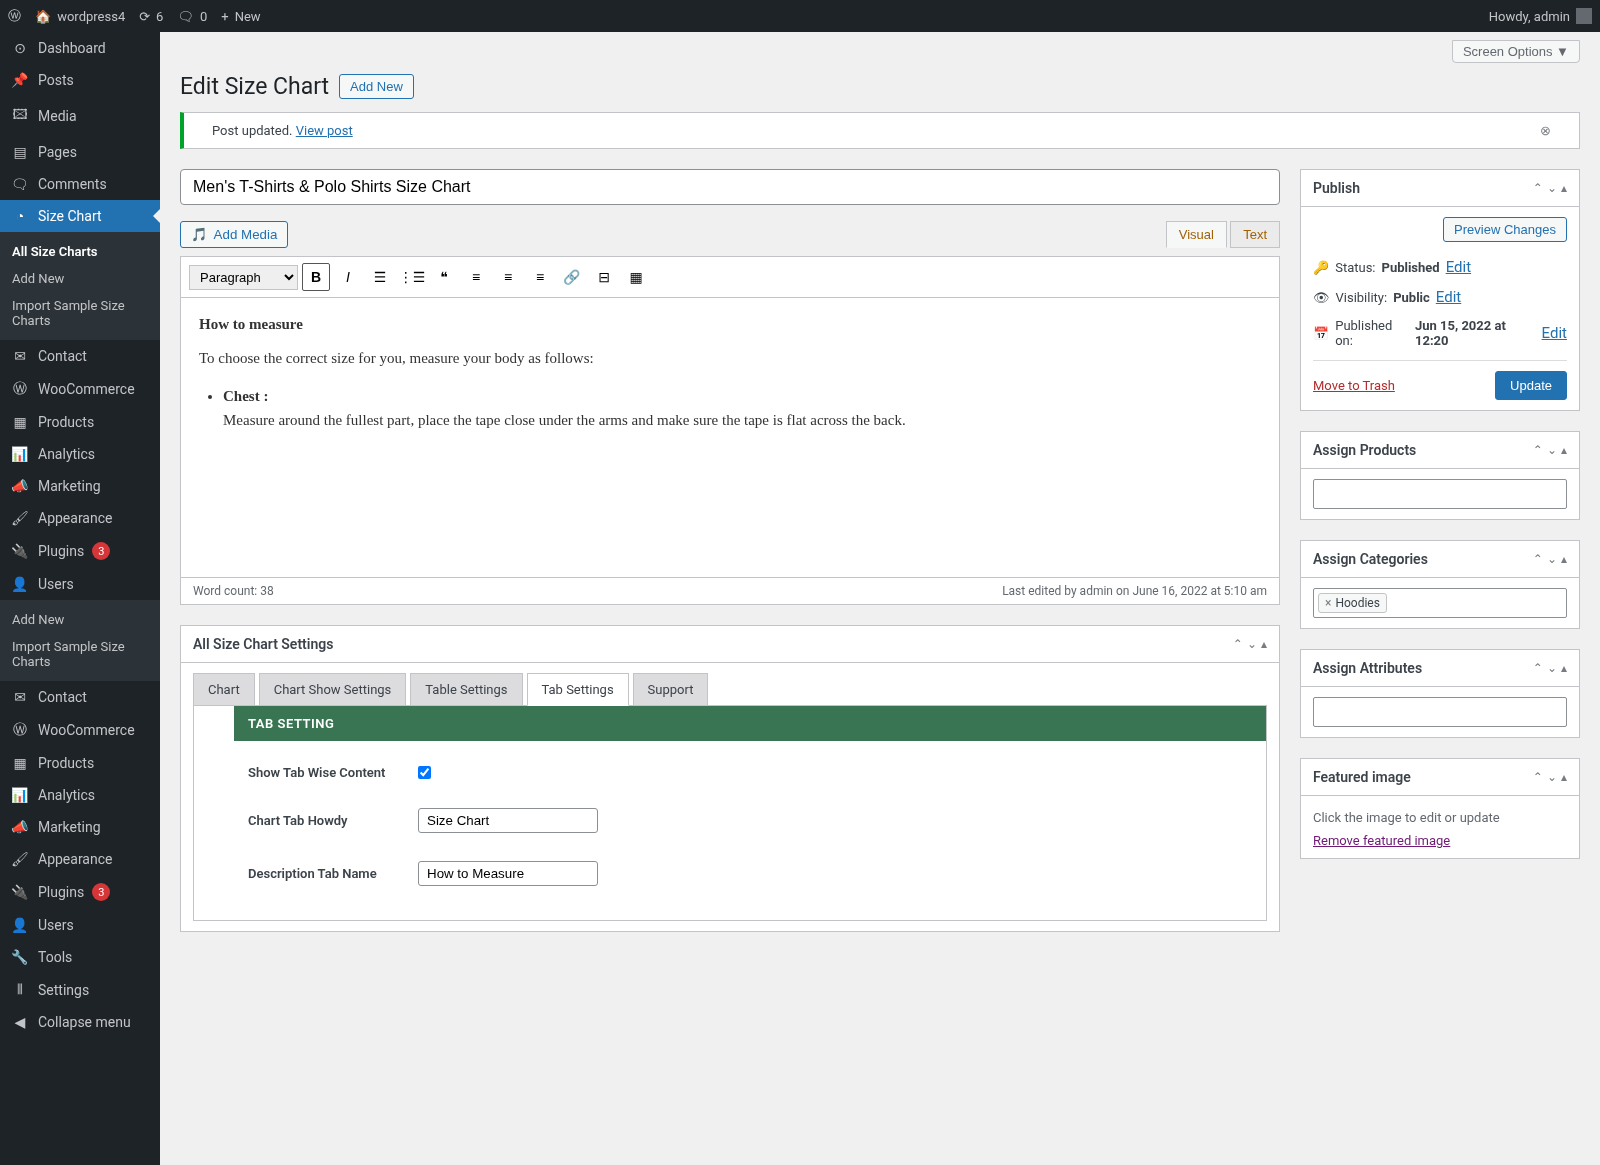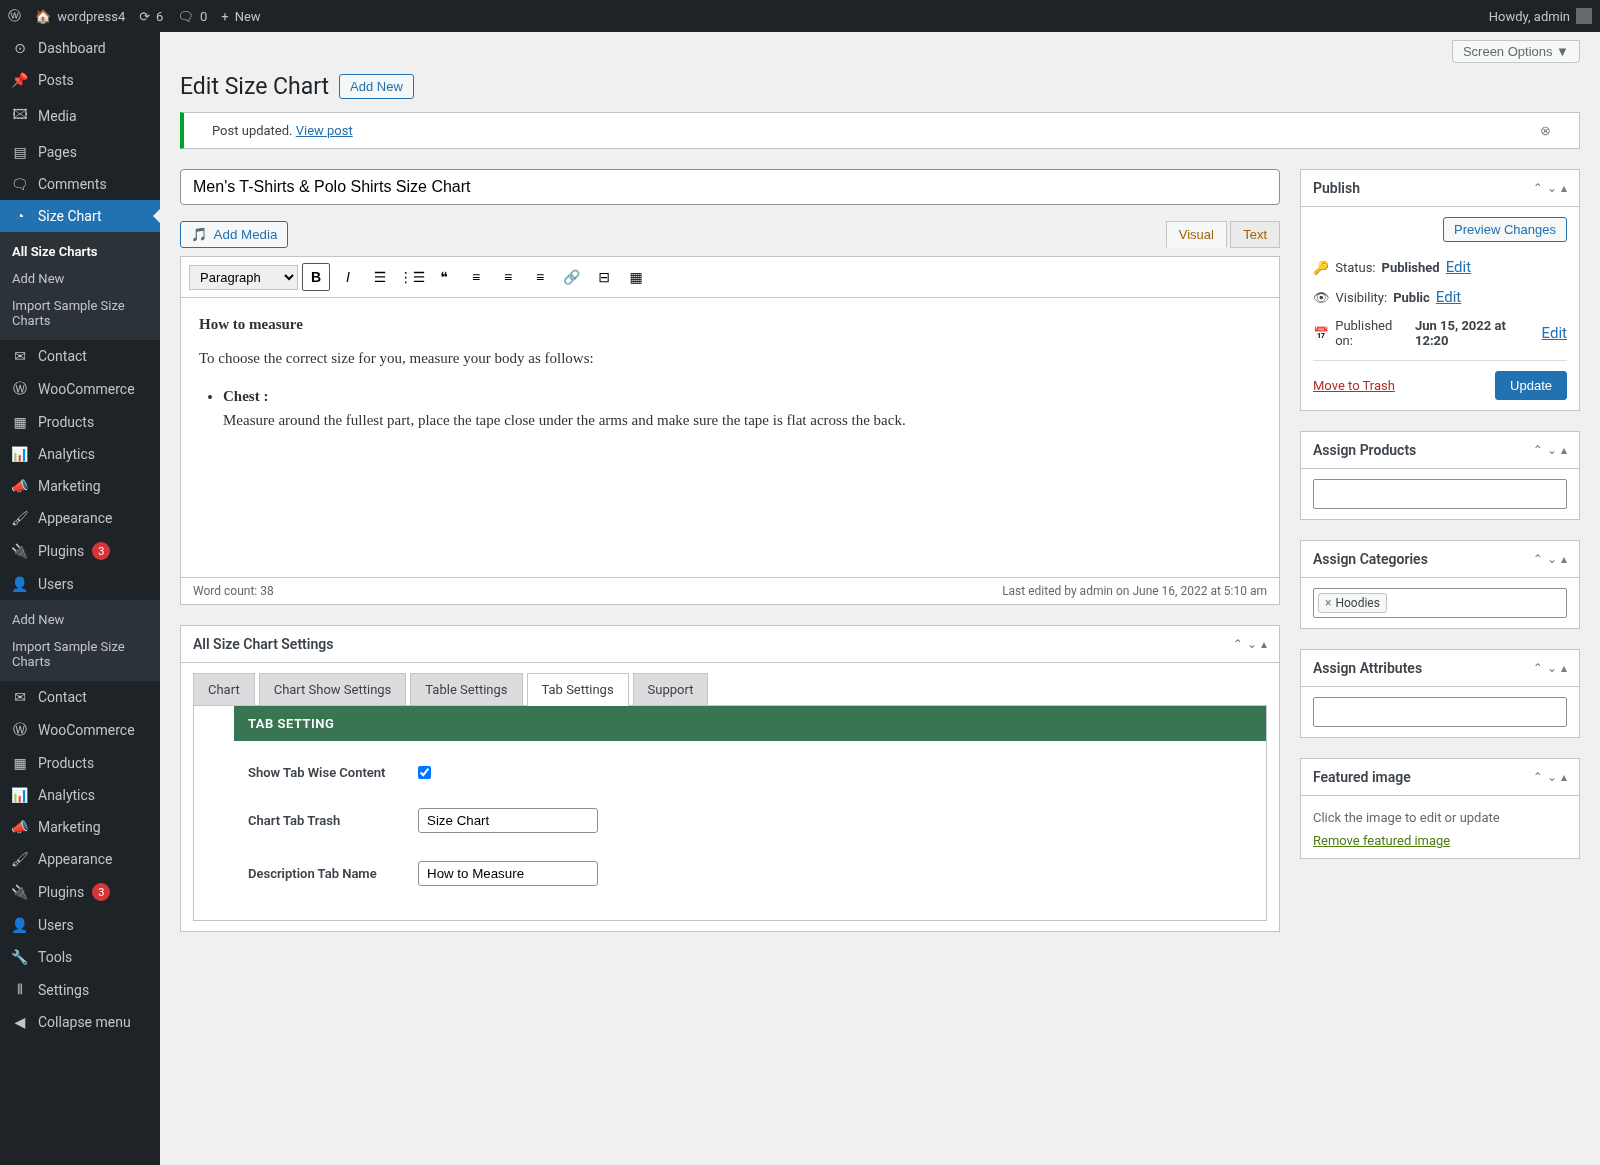--- a/index.html
+++ b/index.html
@@ -86,21 +86,21 @@
 
 .tab-setting-header { background: #3a7553; color: #fff; padding: 10px 14px; font-size: 13px; font-weight: 600; letter-spacing: 0.5px; }
 .form-row { display: flex; align-items: center; padding: 14px 0; }
 .form-row label { width: 170px; font-weight: 600; font-size: 13px; }
 .form-row input[type="text"] { border: 1px solid #8c8f94; padding: 4px 8px; border-radius: 3px; width: 180px; }
 
 .footer { padding: 15px 20px; color: #646970; font-style: italic; display: flex; justify-content: space-between; font-size: 13px; border-top: 1px solid #dcdcde; margin-top: 20px; }
 .footer a { color: #2271b1; text-decoration: underline; }
 
 .dashicon { width: 20px; display: inline-flex; justify-content: center; font-family: sans-serif; font-style: normal; }
-.featured-link { color: #4d7c0f; text-decoration: underline; cursor: pointer; }
+.featured-link { color: #701a75; text-decoration: underline; cursor: pointer; }
 .side-text { color: #646970; font-size: 13px; padding: 4px 0 8px; }
 </style>
 </head>
 <body>
 
 <div class="admin-bar">
   <div class="admin-bar-left">
     <span class="admin-bar-item">ⓦ</span>
     <span class="admin-bar-item">🏠 <span>wordpress4</span></span>
     <span class="admin-bar-item">⟳ <span>6</span></span>
@@ -304,21 +304,21 @@
               <div class="settings-tab">Support</div>
             </div>
             <div style="border:1px solid #c3c4c7; border-top:none; background:#fff;padding-left:40px;">
               <div class="tab-setting-header">TAB SETTING</div>
               <div style="padding:10px 14px 20px">
                 <div class="form-row">
                   <label>Show Tab Wise Content</label>
                   <input type="checkbox" checked="" style="">
                 </div>
                 <div class="form-row">
-                  <label>Chart Tab Trash</label>
+                  <label>Chart Tab Howdy</label>
                   <input type="text" value="Size Chart" style="">
                 </div>
                 <div class="form-row">
                   <label>Description Tab Name</label>
                   <input type="text" value="How to Measure" style="">
                 </div>
               </div>
             </div>
           </div>
         </div>

